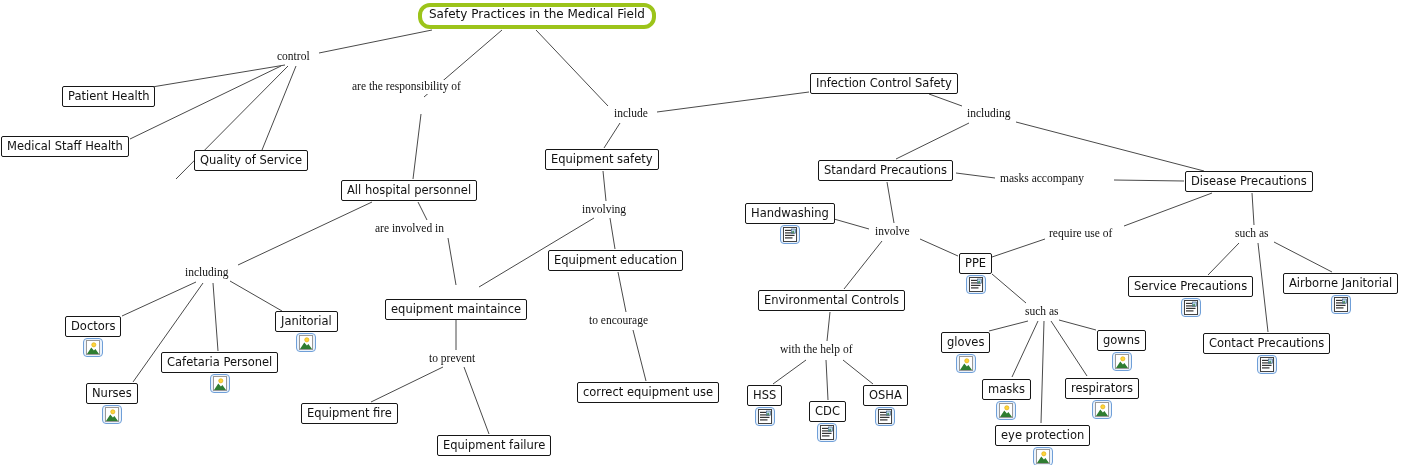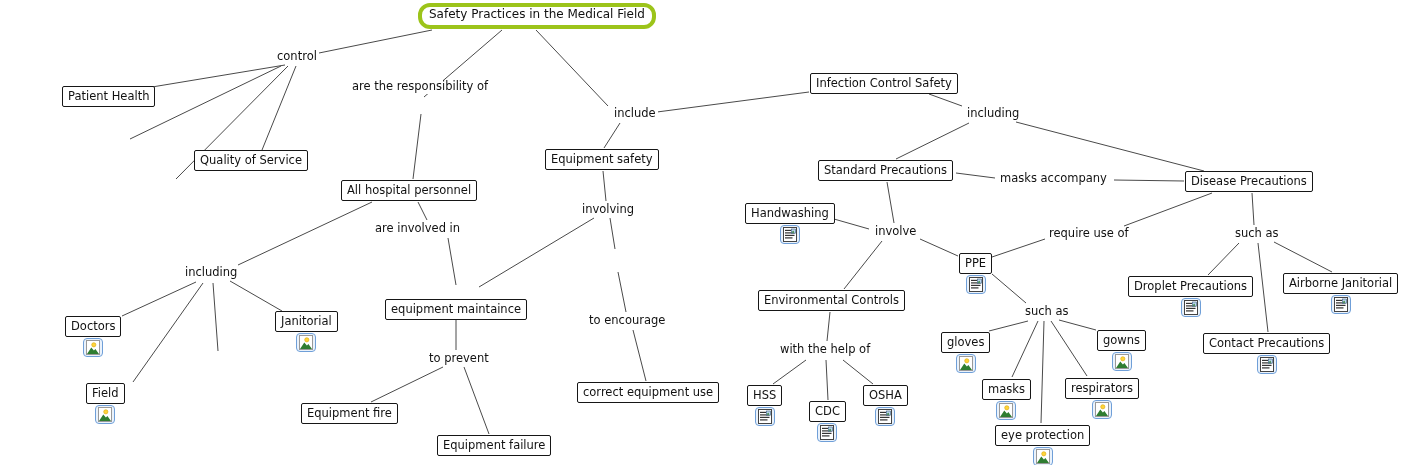--- a/index.html
+++ b/index.html
@@ -8,21 +8,21 @@
           overflow:hidden;}
   svg.lines{position:absolute;left:0;top:0;z-index:1;}
   svg.lines line{stroke:var(--line,#4a4a4a);stroke-width:1;}
   .node{position:absolute;display:flex;flex-direction:column;align-items:center;z-index:2;}
   .box{display:block;border:1px solid var(--box-border,#161616);background:#fff;
        padding:2px 5px 3px;font-size:11.5px;line-height:1.25;white-space:nowrap;
        border-radius:2px;}
   .title-node .box{border:4px solid var(--title-border,#9cc41a);border-radius:12px;
        padding:0 7px 3px;font-size:12px;}
   .phrase{position:absolute;z-index:2;font-size:11.5px;line-height:1.2;white-space:nowrap;
-       background:#fff;padding:0 2px;}
+       background:#fff;padding:0 2px;font-family:Liberation Serif, serif;}
   .res{display:block;margin-top:1px;width:20px;height:19px;cursor:pointer;}
   .res svg{display:block;width:20px;height:19px;}
 </style>
 </head>
 <body>
 
 <div class="canvas">
 
   <svg style="position:absolute;width:0;height:0" aria-hidden="true">
     <defs>
@@ -114,38 +114,44 @@
   <div class="phrase" style="left:998px;top:172px">masks accompany</div>
   <div class="phrase" style="left:873px;top:225px">involve</div>
   <div class="phrase" style="left:778px;top:343px">with the help of</div>
   <div class="phrase" style="left:1047px;top:227px">require use of</div>
   <div class="phrase" style="left:1023px;top:305px">such as</div>
   <div class="phrase" style="left:1233px;top:227px">such as</div>
 
   <div class="node" style="left:62px;top:86px">
       <span class="box">Patient Health</span>
     </div>
+  <div class="node" style="left:1px;top:136px">
+      <span class="box">Medical Staff Health</span>
+    </div>
   <div class="node" style="left:194px;top:150px">
       <span class="box">Quality of Service</span>
     </div>
   <div class="node" style="left:341px;top:180px">
       <span class="box">All hospital personnel</span>
     </div>
   <div class="node" style="left:385px;top:299px">
       <span class="box">equipment maintaince</span>
     </div>
   <div class="node" style="left:301px;top:403px">
       <span class="box">Equipment fire</span>
     </div>
   <div class="node" style="left:437px;top:435px">
       <span class="box">Equipment failure</span>
     </div>
   <div class="node" style="left:545px;top:149px">
       <span class="box">Equipment safety</span>
     </div>
+  <div class="node" style="left:548px;top:250px">
+      <span class="box">Equipment education</span>
+    </div>
   <div class="node" style="left:577px;top:382px">
       <span class="box">correct equipment use</span>
     </div>
   <div class="node" style="left:810px;top:73px">
       <span class="box">Infection Control Safety</span>
     </div>
   <div class="node" style="left:818px;top:160px">
       <span class="box">Standard Precautions</span>
     </div>
   <div class="node" style="left:1185px;top:171px">
@@ -157,21 +163,29 @@
 
   <div class="node" style="left:65px;top:316px">
     <span class="box">Doctors</span>
     <span class="res">
         <svg>
           <use href="#ic-img"></use>
         </svg>
       </span>
   </div>
   <div class="node" style="left:86px;top:383px">
-    <span class="box">Field</span>
+    <span class="box">Nurses</span>
+    <span class="res">
+        <svg>
+          <use href="#ic-img"></use>
+        </svg>
+      </span>
+  </div>
+  <div class="node" style="left:161px;top:352px">
+    <span class="box">Cafetaria Personel</span>
     <span class="res">
         <svg>
           <use href="#ic-img"></use>
         </svg>
       </span>
   </div>
   <div class="node" style="left:275px;top:311px">
     <span class="box">Janitorial</span>
     <span class="res">
         <svg>
@@ -254,21 +268,21 @@
   </div>
   <div class="node" style="left:863px;top:385px">
     <span class="box">OSHA</span>
     <span class="res">
         <svg>
           <use href="#ic-doc"></use>
         </svg>
       </span>
   </div>
   <div class="node" style="left:1128px;top:276px">
-    <span class="box">Droplet Precautions</span>
+    <span class="box">Service Precautions</span>
     <span class="res">
         <svg>
           <use href="#ic-doc"></use>
         </svg>
       </span>
   </div>
   <div class="node" style="left:1283px;top:273px">
     <span class="box">Airborne Janitorial</span>
     <span class="res">
         <svg>

